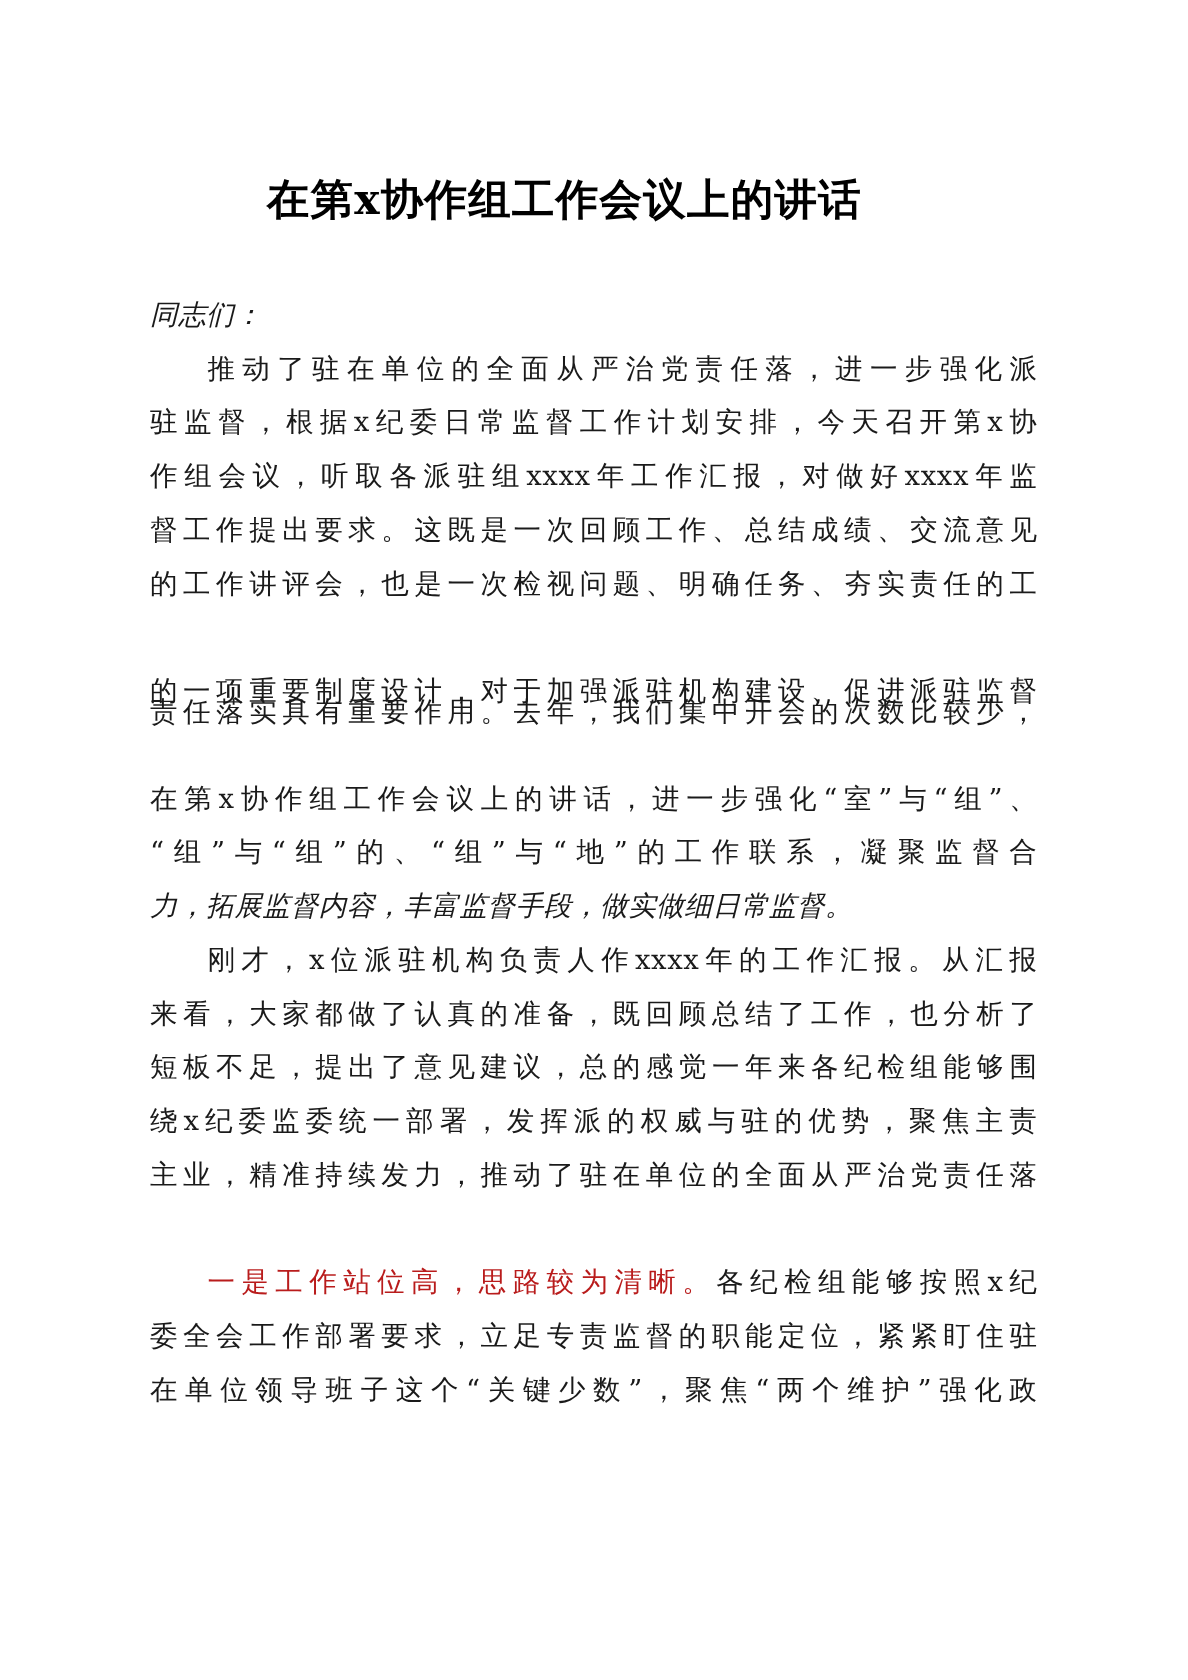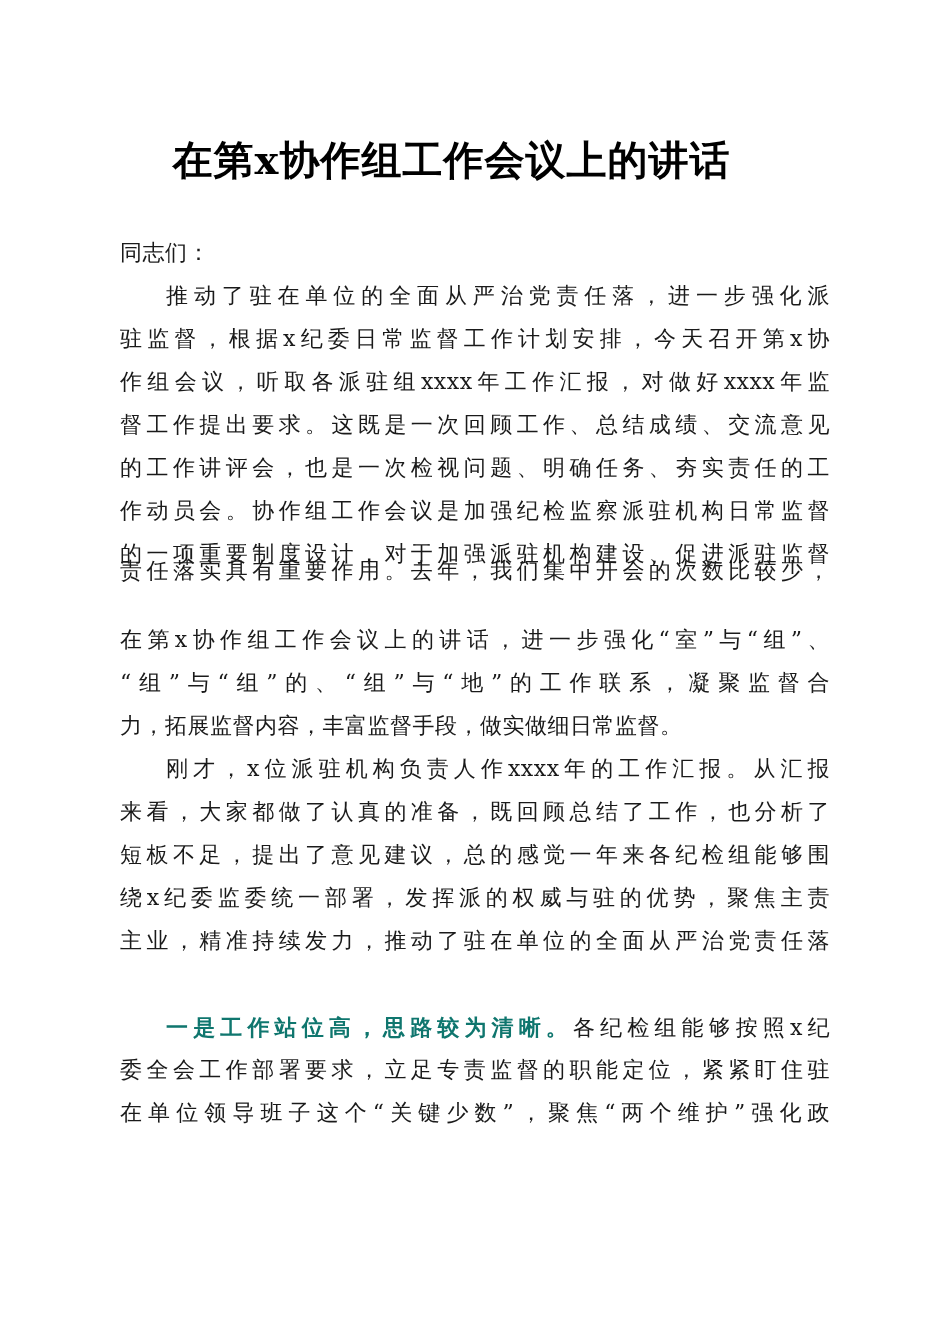--- a/index.html
+++ b/index.html
@@ -1,46 +1,45 @@
 <!DOCTYPE html>
 <html><head>
 <meta charset="utf-8">
 <style>
   html, body { margin: 0; padding: 0; background: #ffffff; }
   body { width: 950px; height: 1344px; position: relative; overflow: hidden; }
   .page { position: absolute; left: 0; top: 0; width: 950px; height: 1344px; background: #ffffff; }
   .title {
     position: absolute; left: 0; top: 136px; width: 903px; text-align: center;
     font-family: "DejaVu Serif", "Liberation Serif", serif;
-    font-weight: bold; font-size: 40px; color: #000; letter-spacing: 1px; line-height: 48px;
+    font-weight: bold; font-size: 34px; color: #000; letter-spacing: 1px; line-height: 48px;
   }
   .line {
     position: absolute; left: 120px; width: 710px;
     font-family: "DejaVu Serif", "Liberation Serif", serif;
     font-size: 22px; color: #1a1a1a; line-height: 32px; white-space: nowrap;
     text-align: justify; text-align-last: justify; letter-spacing: 0.5px;
   }
-  .line.last { text-align-last: left; }
+  .line.last { text-align-last: left; font-style: italic; }
   .line.indent { left: 166px; width: 664px; }
-  .bold { font-weight: bold; color: #0f766e; }
+  .bold { font-weight: normal; color: #b91c1c; }
 </style>
 </head>
 <body>
 
 <div class="page">
   <div class="title">在第x协作组工作会议上的讲话</div>
 
   <div class="line last" style="top:237px">同志们：</div>
 
   <div class="line indent" style="top:280px">推动了驻在单位的全面从严治党责任落，进一步强化派</div>
   <div class="line" style="top:323px">驻监督，根据x纪委日常监督工作计划安排，今天召开第x协</div>
   <div class="line" style="top:366px">作组会议，听取各派驻组xxxx年工作汇报，对做好xxxx年监</div>
   <div class="line" style="top:452px">的工作讲评会，也是一次检视问题、明确任务、夯实责任的工</div>
   <div class="line" style="top:409px">督工作提出要求。这既是一次回顾工作、总结成绩、交流意见</div>
-  <div class="line" style="top:495px">作动员会。协作组工作会议是加强纪检监察派驻机构日常监督</div>
   <div class="line" style="top:538px">的一项重要制度设计，对于加强派驻机构建设、促进派驻监督</div>
   <div class="line" style="top:555px">责任落实具有重要作用。去年，我们集中开会的次数比较少，</div>
   <div class="line" style="top:624px">在第x协作组工作会议上的讲话，进一步强化“室”与“组”、</div>
   <div class="line" style="top:667px">“组”与“组”的、“组”与“地”的工作联系，凝聚监督合</div>
   <div class="line last" style="top:710px">力，拓展监督内容，丰富监督手段，做实做细日常监督。</div>
 
   <div class="line" style="top:796px">来看，大家都做了认真的准备，既回顾总结了工作，也分析了</div>
   <div class="line indent" style="top:753px">刚才，x位派驻机构负责人作xxxx年的工作汇报。从汇报</div>
   <div class="line" style="top:839px">短板不足，提出了意见建议，总的感觉一年来各纪检组能够围</div>
   <div class="line" style="top:882px">绕x纪委监委统一部署，发挥派的权威与驻的优势，聚焦主责</div>

